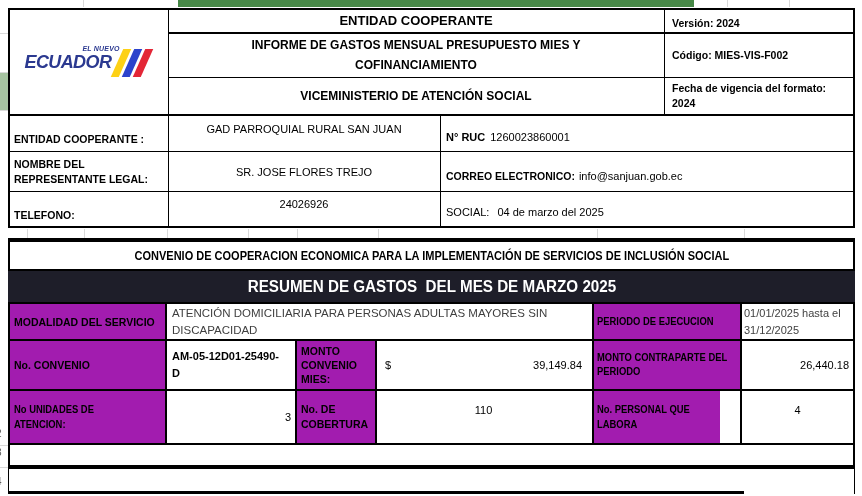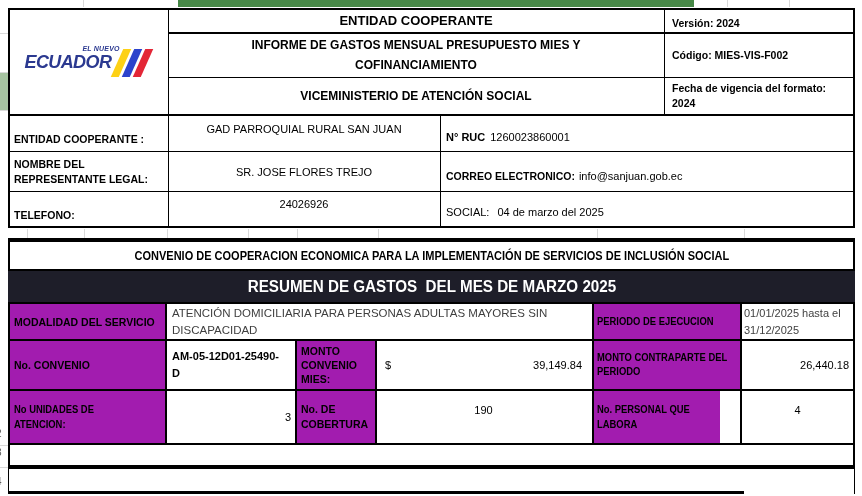--- a/index.html
+++ b/index.html
@@ -157,21 +157,21 @@
   <div class="cell fs11 valgray" style="left:742px; top:304px; width:111px; height:35px; padding:1px 2px; line-height:17px;">01/01/2025 hasta el 31/12/2025</div>
   <div class="cell c-left b fs11" style="left:167px; top:341px; width:126px; height:48px; padding-left:5px; line-height:17px;">
     <span style="max-width:112px;">AM-05-12D01-25490-D</span>
   </div>
   <div class="cell fs11" style="left:377px; top:341px; width:213px; height:48px; padding:0 8px; align-items:center; justify-content:space-between;">
     <span>$</span>
     <span>39,149.84</span>
   </div>
   <div class="cell c-right fs11" style="left:742px; top:341px; width:111px; height:48px; padding-right:4px;">26,440.18</div>
   <div class="cell c-right fs11" style="left:167px; top:391px; width:126px; height:52px; padding-right:2px;">3</div>
-  <div class="cell c-center fs11" style="left:377px; top:391px; width:213px; height:52px; align-items:flex-start; padding-top:13px;">190</div>
+  <div class="cell c-center fs11" style="left:377px; top:391px; width:213px; height:52px; align-items:flex-start; padding-top:13px;">110</div>
   <div class="cell c-center fs11" style="left:742px; top:391px; width:111px; height:52px; align-items:flex-start; padding-top:13px;">4</div>
 
   <div class="line" style="left:8px; top:302px; width:847px; height:2px;"></div>
   <div class="line" style="left:8px; top:339px; width:847px; height:2px;"></div>
   <div class="line" style="left:8px; top:389px; width:847px; height:2px;"></div>
   <div class="line" style="left:8px; top:443px; width:847px; height:2px;"></div>
   <div class="line" style="left:165px; top:302px; width:2px; height:143px;"></div>
   <div class="line" style="left:295px; top:341px; width:2px; height:104px;"></div>
   <div class="line" style="left:375px; top:341px; width:2px; height:104px;"></div>
   <div class="line" style="left:592px; top:302px; width:2px; height:143px;"></div>

